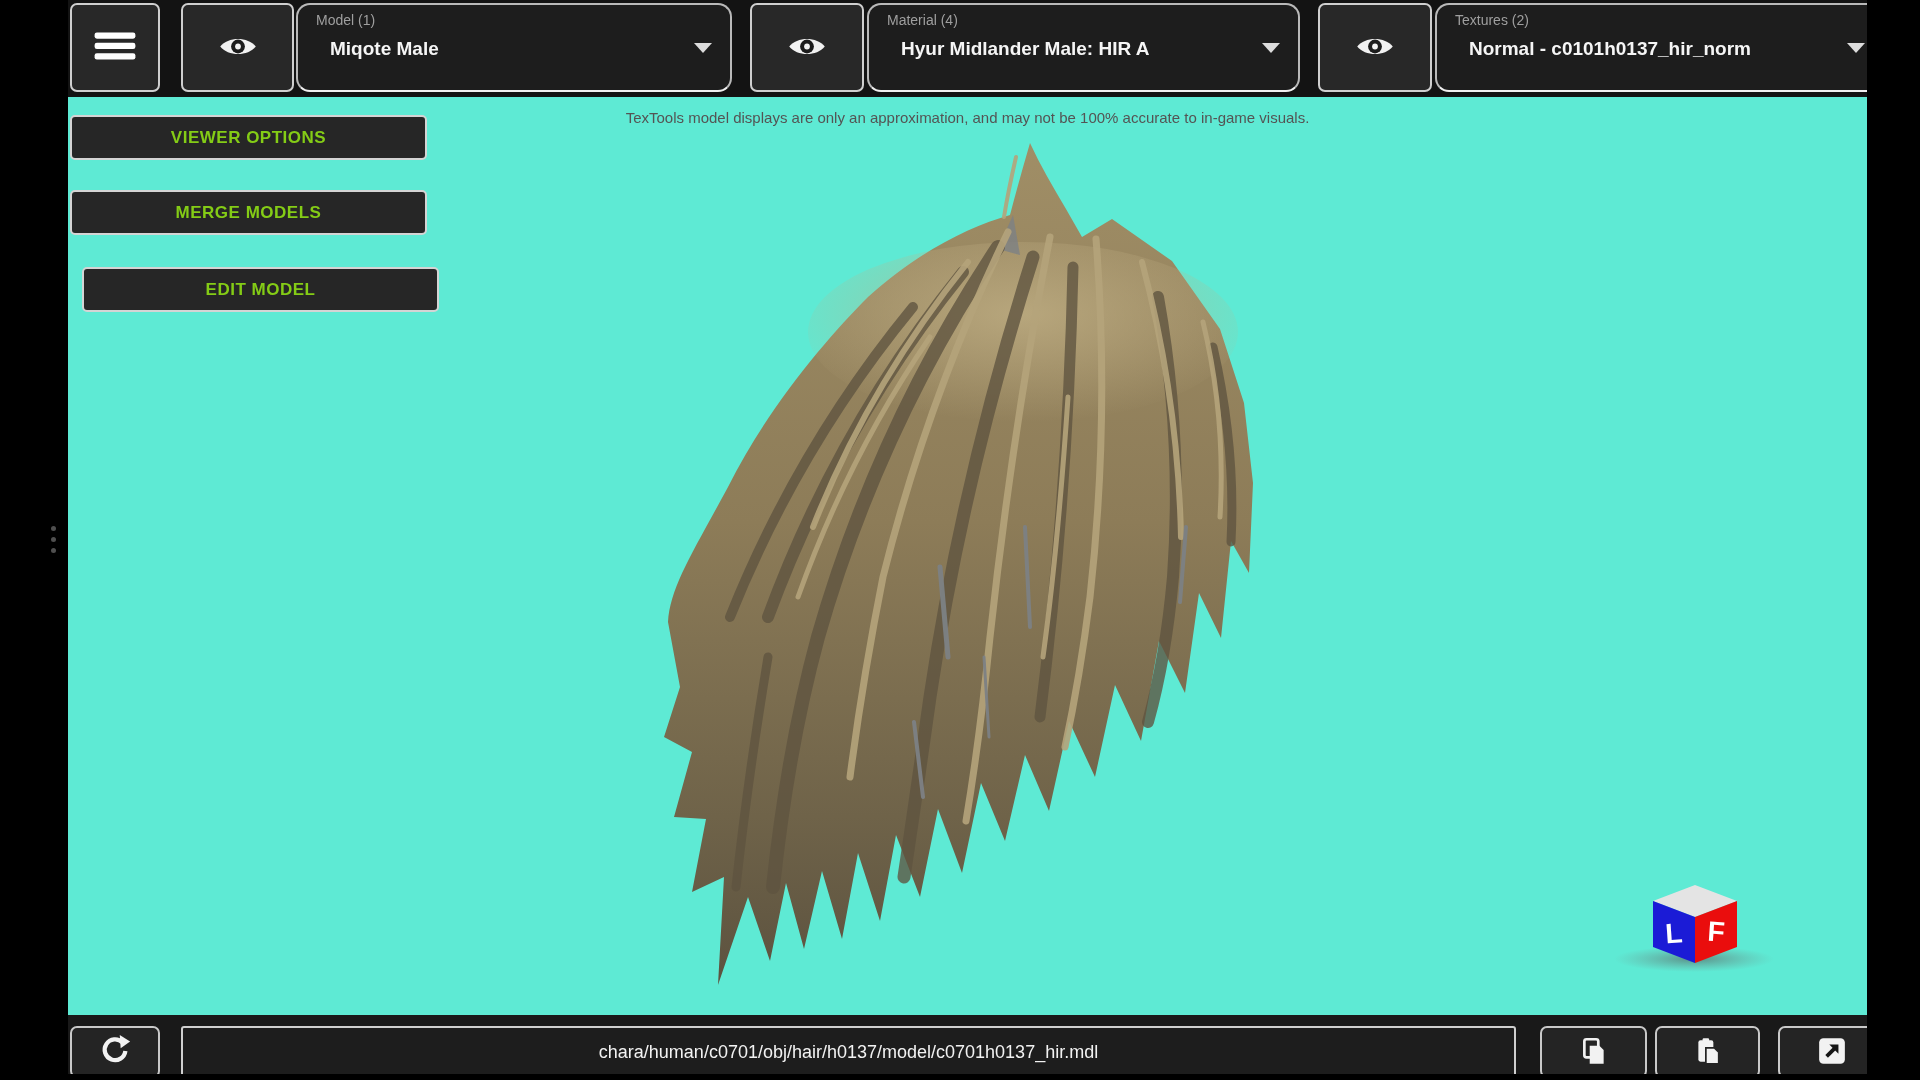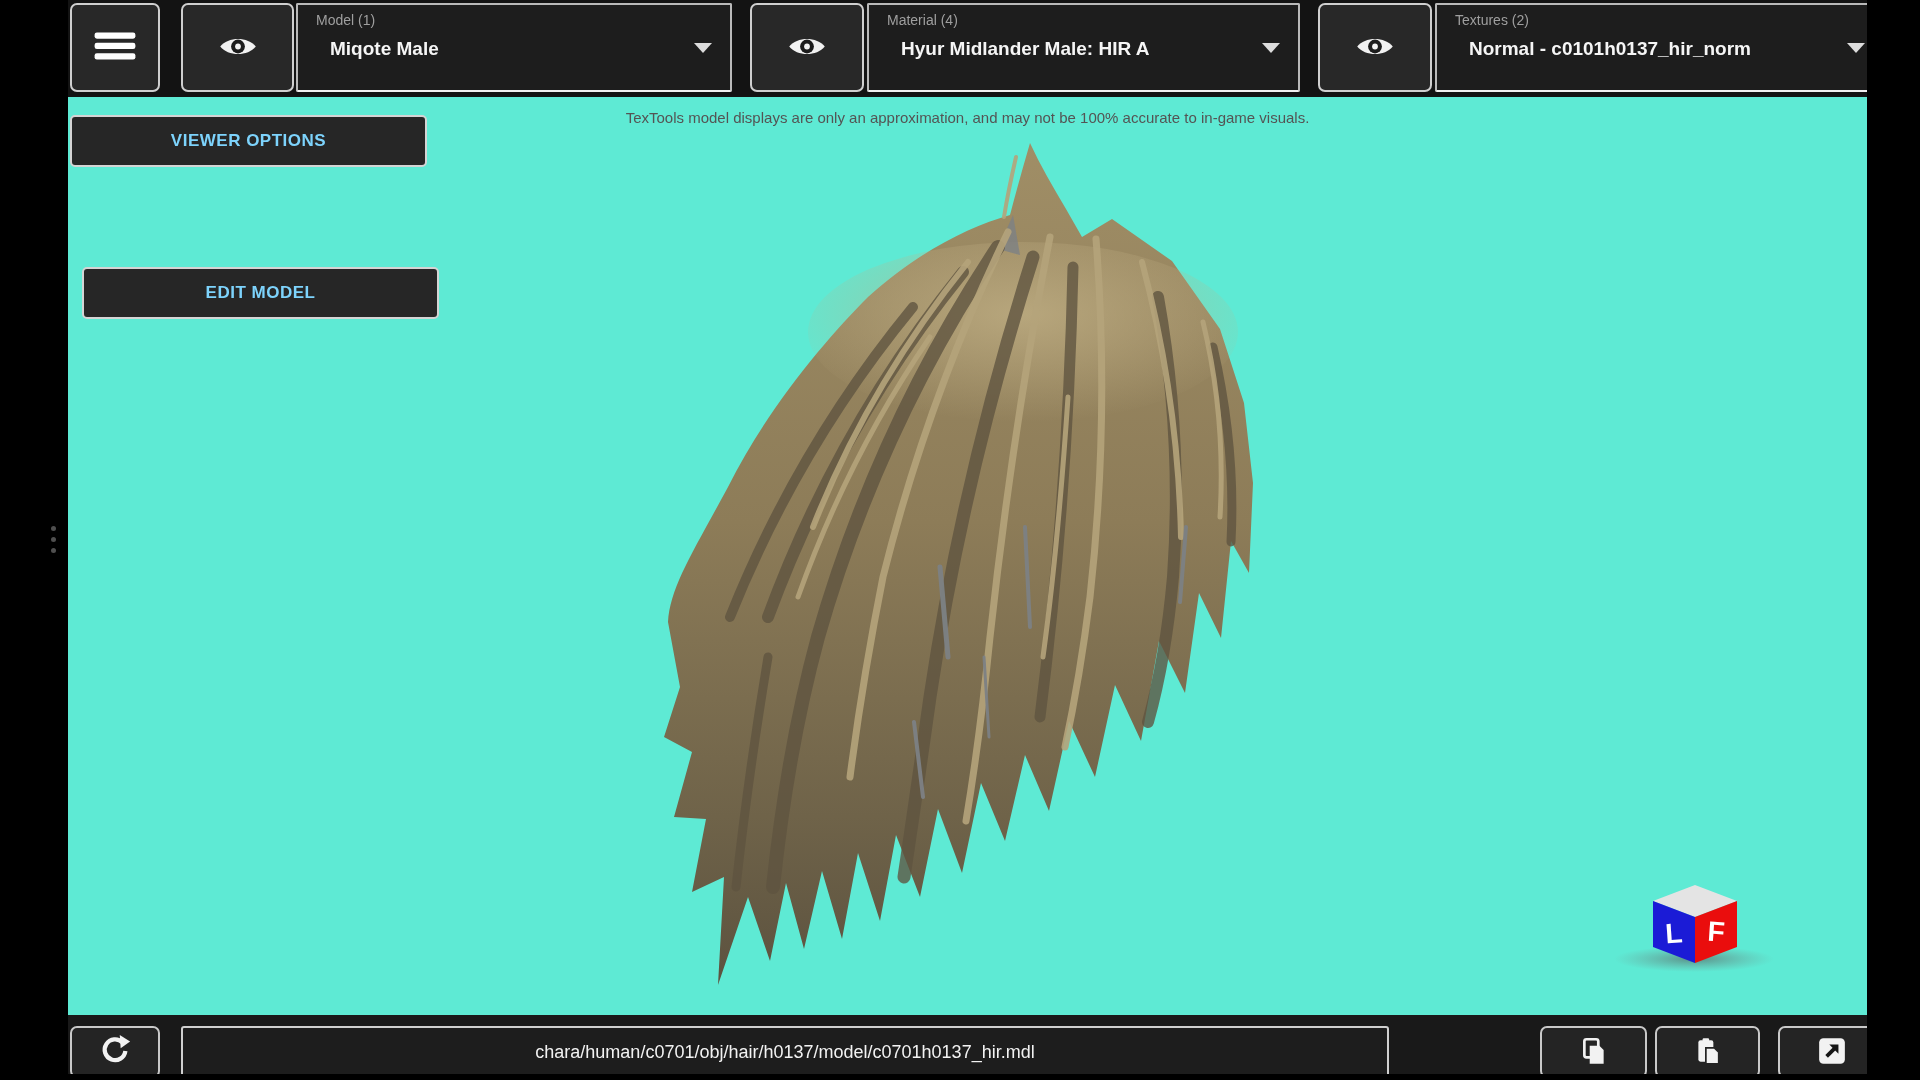--- a/index.html
+++ b/index.html
@@ -9,21 +9,21 @@
 
   
   .topbar { position:absolute; left:0; top:0; width:1920px; height:97px; background:#131313; z-index:5; }
   .tb-btn {
     position:absolute; top:3px; height:89px; background:#282828;
     border:2px solid #cfcfcf; border-radius:7px; display:flex;
     align-items:center; justify-content:center; cursor:pointer; padding:0;
   }
   .dropdown {
     position:absolute; top:3px; height:89px; background:#1d1d1d;
-    border:2px solid #b9b9b9; border-bottom-color:#f0f0f0; border-radius:2px;
+    border:2px solid #b9b9b9; border-bottom-color:#f0f0f0; border-radius:14px;
     cursor:pointer;
   }
   .dd-label { position:absolute; left:18px; top:7px; font-size:14px; color:#9f9f9f; }
   .dd-value { position:absolute; left:32px; top:33px; font-size:19px; font-weight:600; color:#f5f5f5; white-space:nowrap; }
   .caret { position:absolute; right:18px; top:38px; width:0; height:0;
     border-left:9px solid transparent; border-right:9px solid transparent;
     border-top:10px solid #dcdcdc; }
 
   
   .viewport { position:absolute; left:68px; top:97px; width:1799px; height:918px;
@@ -32,40 +32,40 @@
     font-size:15px; color:#545454; pointer-events:none; }
   .hair-svg { position:absolute; left:0; top:0; }
   .stats { position:absolute; left:1612px; top:4px; width:220px; height:80px;
     background:rgba(255,255,255,0.13); padding:4px 0 0 8px; overflow:hidden; }
   .stats-line { font-size:20px; color:#2b2bd0; white-space:nowrap; }
   .stats-dashes { font-size:20px; font-weight:bold; letter-spacing:1px; color:#2b2bd0; line-height:14px; white-space:nowrap; }
   .cube-svg { position:absolute; left:0; top:0; pointer-events:none; }
 
   
   .side-btn {
-    position:absolute; left:70px; width:357px; height:52px; background:#262626;
-    border:2px solid #d4d4d4; border-radius:5px; color:#7dd3fc; font-weight:bold;
+    position:absolute; left:70px; width:357px; height:45px; background:#262626;
+    border:2px solid #d4d4d4; border-radius:5px; color:#84cc16; font-weight:bold;
     font-size:17px; letter-spacing:0.5px; display:flex; align-items:center;
     justify-content:center; cursor:pointer; z-index:6;
     font-family:"Liberation Sans", sans-serif;
   }
   #btn-viewer-options { top:115px; }
   #btn-merge-models  { top:190px; }
   #btn-edit-model    { top:267px;margin-left:12px; }
   #btn-more-actions  { top:950px; }
 
   
   .bottombar { position:absolute; left:0; top:1015px; width:1920px; height:65px; background:#191919; z-index:5; }
   .bb-btn {
     position:absolute; top:11px; height:52px; background:#242424;
     border:2px solid #c9c9c9; border-radius:7px; display:flex; align-items:center;
     justify-content:center; cursor:pointer; padding:0;
   }
   .path-field {
-    position:absolute; left:181px; top:11px; width:1208px; height:52px;
+    position:absolute; left:181px; top:11px; width:1335px; height:52px;
     background:#1d1d1d; border:2px solid #cfcfcf; border-radius:3px;
     display:flex; align-items:center; justify-content:center;
   }
   .path-text { font-size:18px; color:#f2f2f2; white-space:nowrap; }
 
   
   .lb { position:absolute; background:#000; z-index:50; }
   .lb-left  { left:0; top:0; width:68px; height:1080px; }
   .lb-right { left:1867px; top:0; width:53px; height:1080px; }
   .lb-bottom{ left:0; top:1074px; width:1920px; height:6px; }
@@ -217,20 +217,23 @@
       <polygon points="1585,804 1627,820 1627,866 1585,850" fill="#1b1bd6"></polygon>
       <polygon points="1669,804 1627,820 1627,866 1669,850" fill="#ea0d0d"></polygon>
       <text x="1606" y="846" text-anchor="middle" font-size="28" font-weight="bold" fill="#ffffff" font-family="Liberation Sans, sans-serif" transform="rotate(-4 1606 840)">L</text>
       <text x="1648" y="844" text-anchor="middle" font-size="28" font-weight="bold" fill="#ffffff" font-family="Liberation Sans, sans-serif" transform="rotate(4 1648 838)">F</text>
     </svg>
   </div>
 
   <button class="side-btn" id="btn-viewer-options">
     <span>VIEWER OPTIONS</span>
   </button>
+  <button class="side-btn" id="btn-merge-models">
+    <span>MERGE MODELS</span>
+  </button>
   <button class="side-btn" id="btn-edit-model">
     <span>EDIT MODEL</span>
   </button>
 
   <div class="bottombar">
     <button class="bb-btn" style="left:70px; width:90px;">
       <span>
         <svg width="34" height="34" viewBox="0 0 36 36">
           <path d="M 26,9 A 11,11 0 1 0 29,18" fill="none" stroke="#f2f2f2" stroke-width="4.5"></path>
           <polygon points="23,1 34,8 24,15" fill="#f2f2f2"></polygon>

